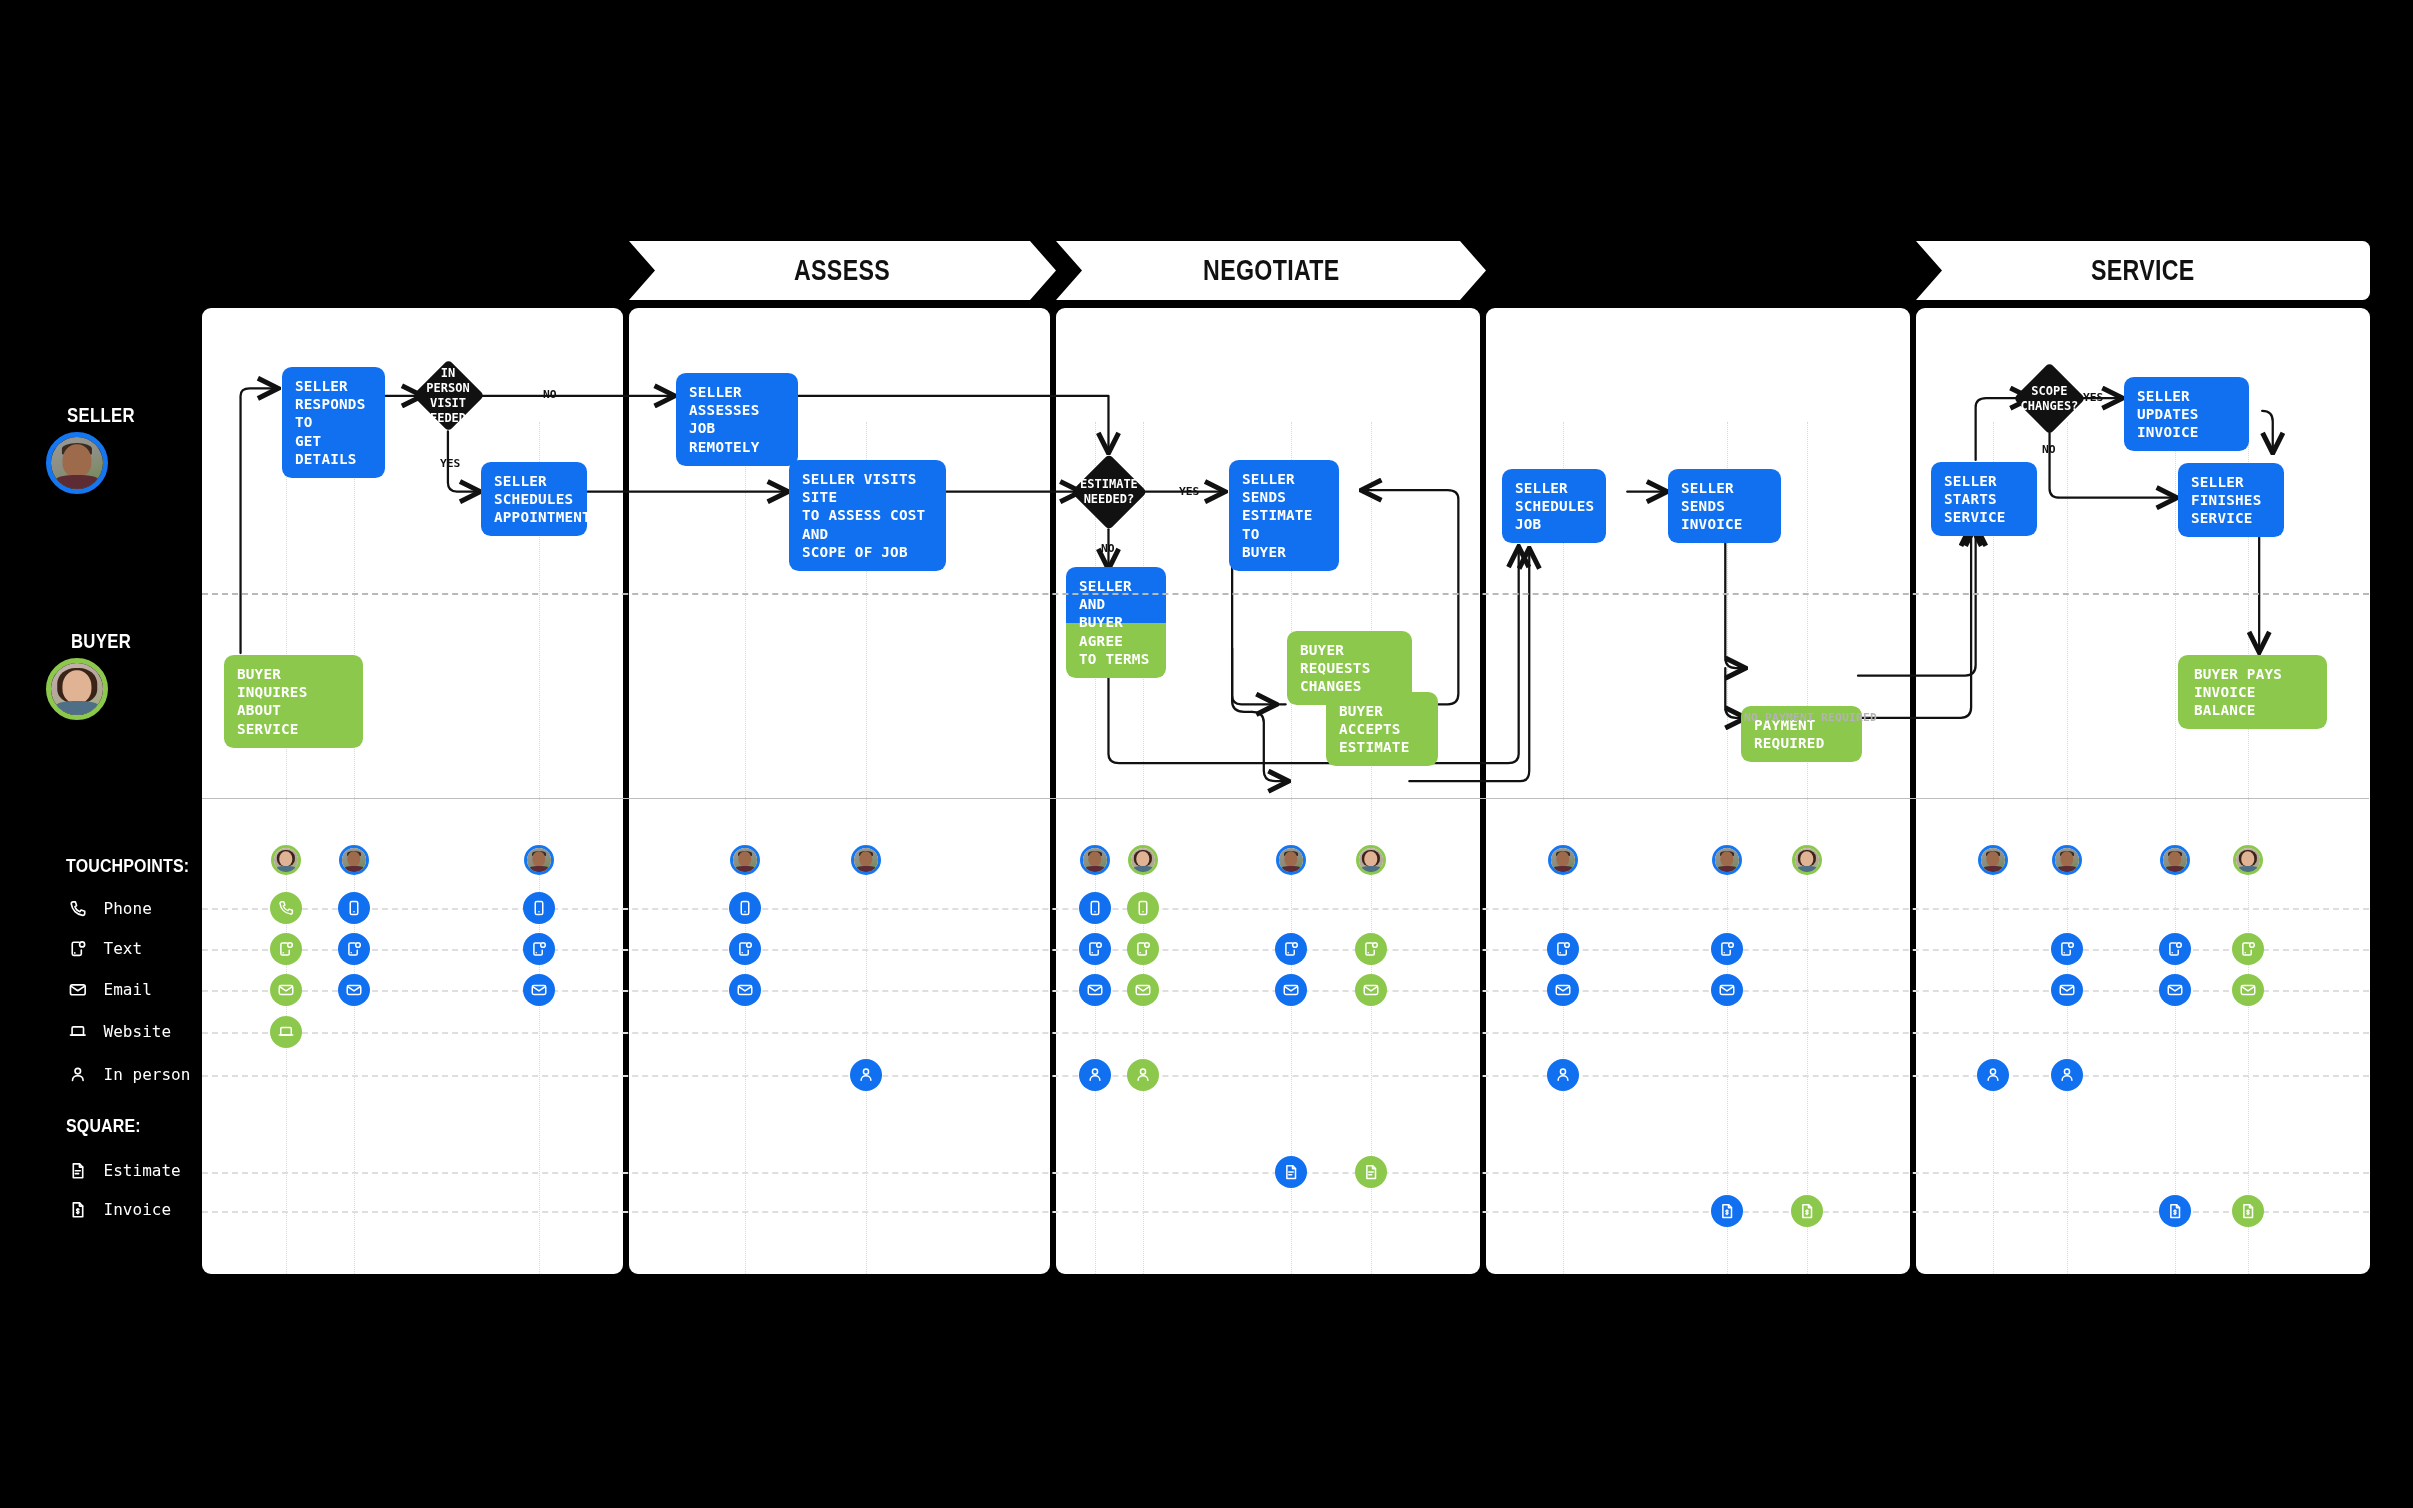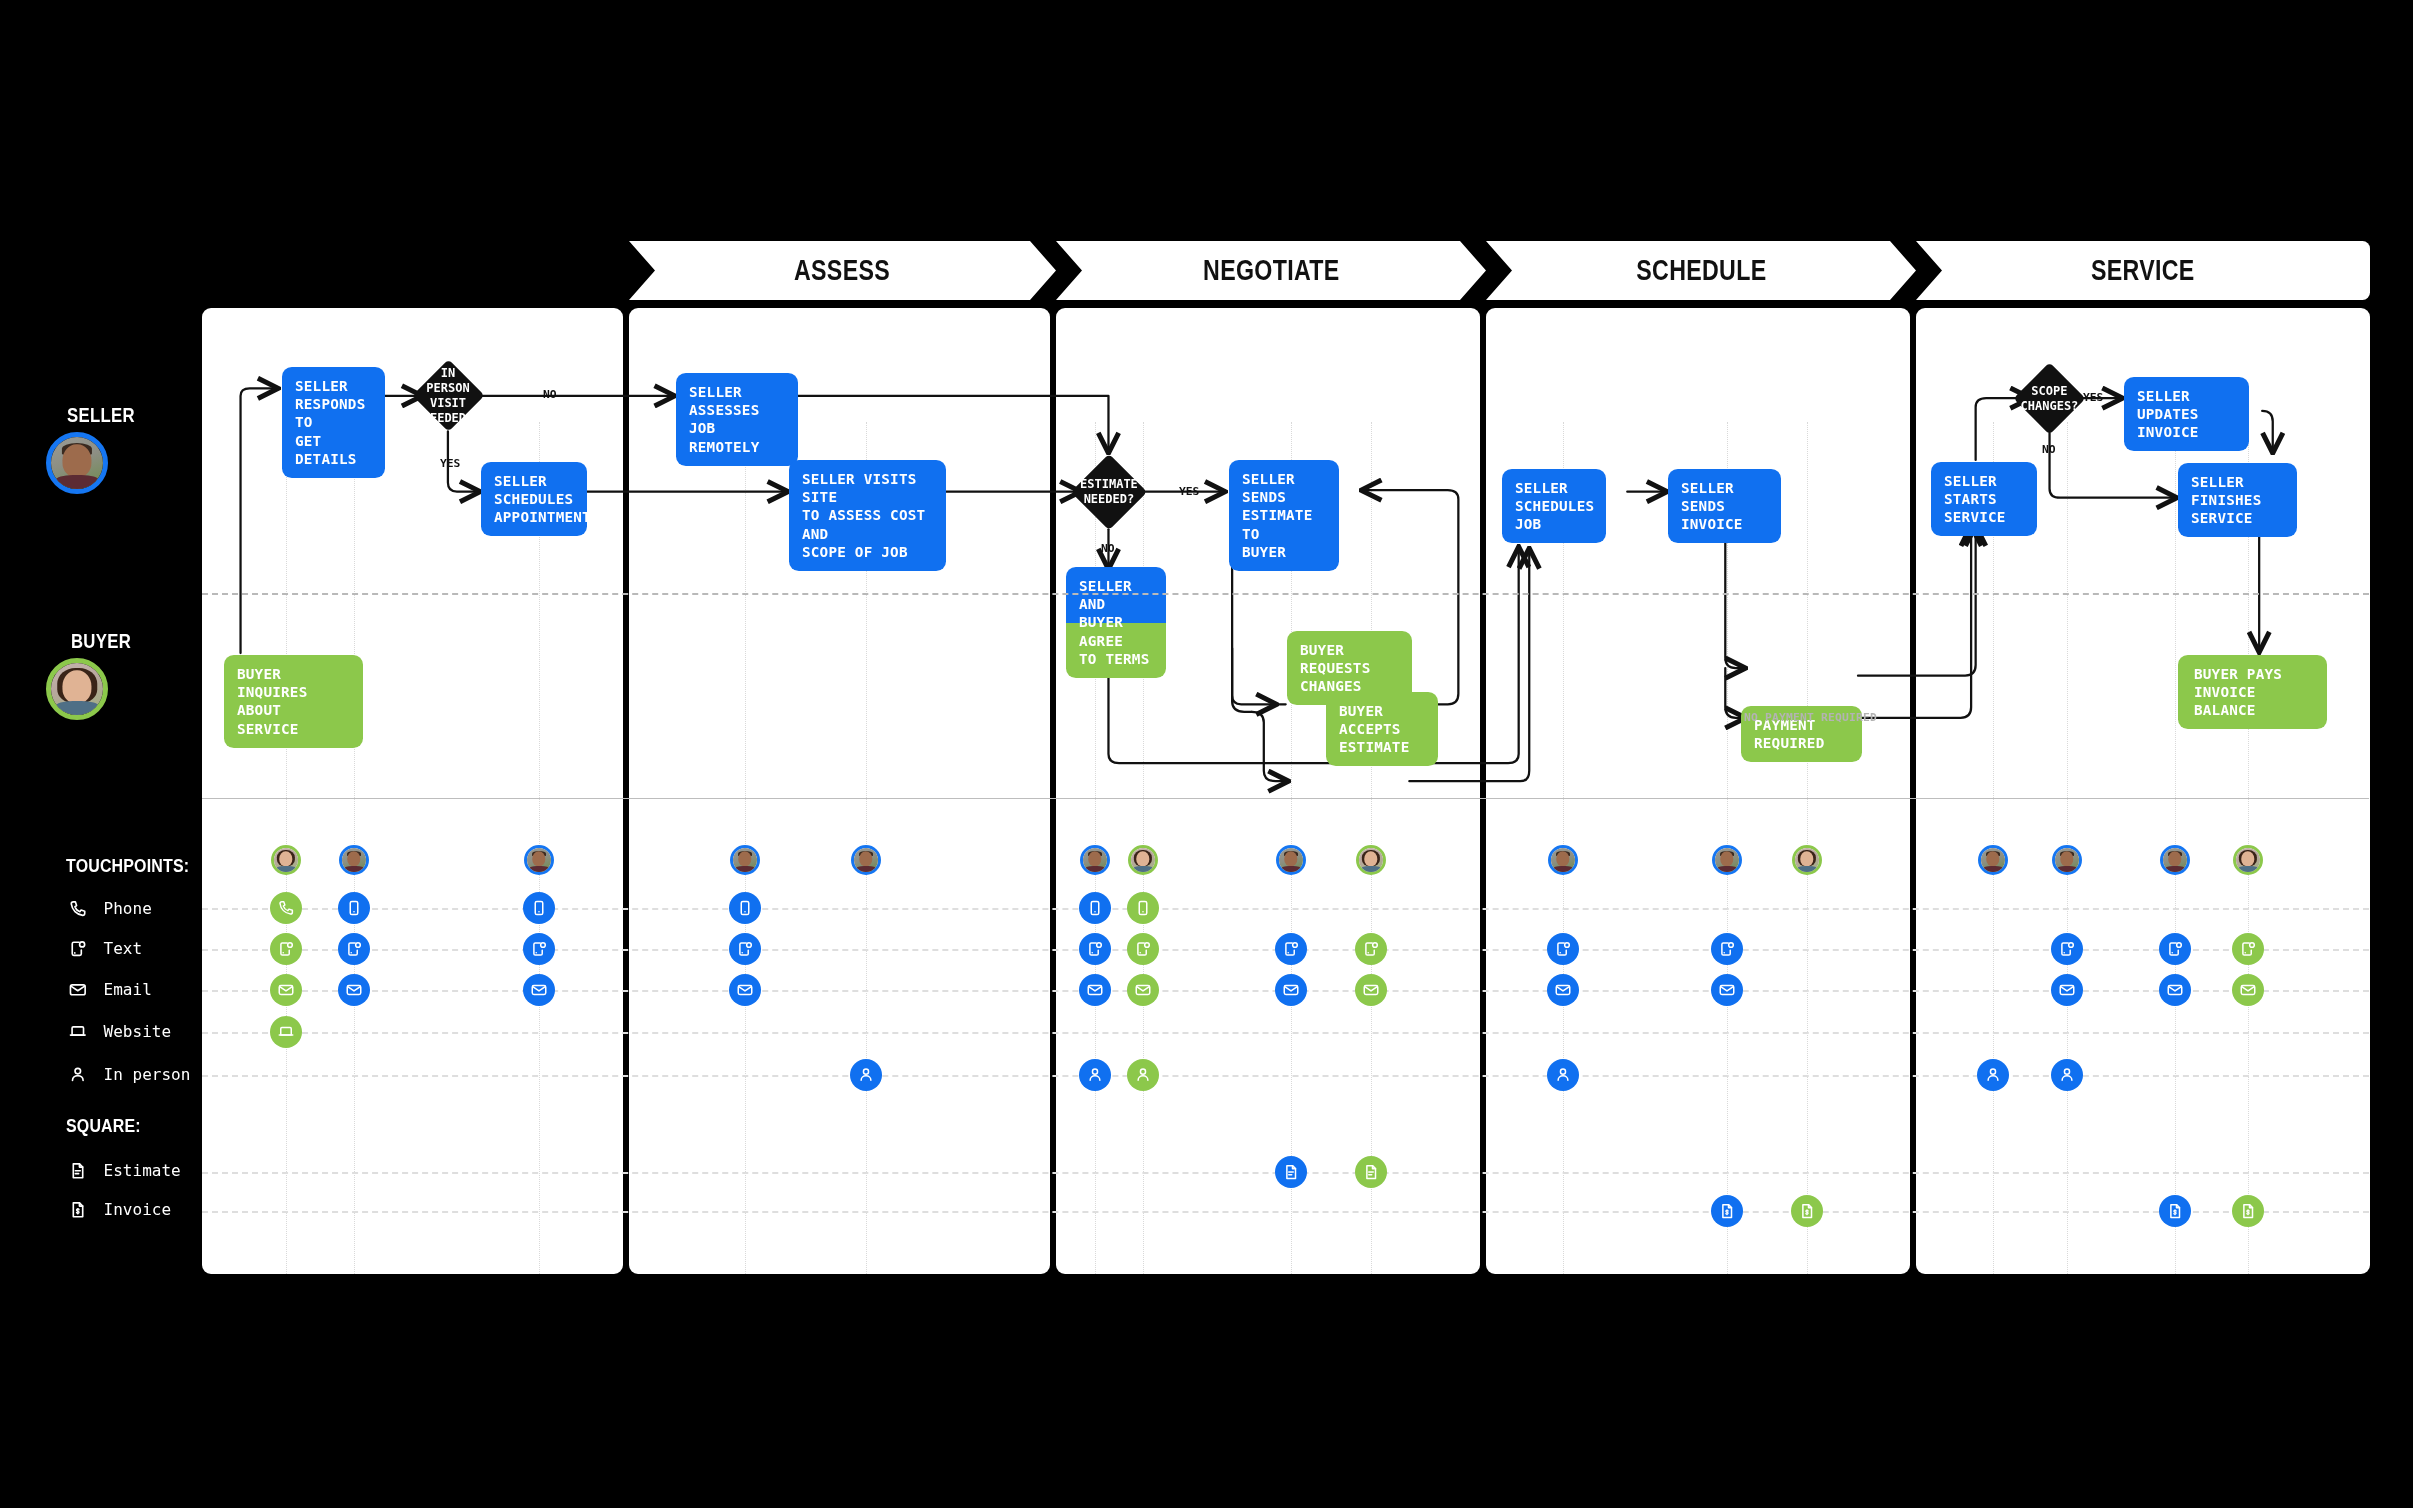--- a/index.html
+++ b/index.html
@@ -126,23 +126,20 @@
 </head>
 <body>
 
 <div class="stage">
 
   <div class="hdr mid" style="left:629px;top:241px;width:427px;">
     <span>ASSESS</span>
     </div>
   <div class="hdr mid" style="left:1056px;top:241px;width:430px;">
     <span>NEGOTIATE</span>
-    </div>
-  <div class="hdr mid" style="left:1486px;top:241px;width:430px;">
-    <span>SCHEDULE</span>
     </div>
   <div class="hdr last" style="left:1916px;top:241px;width:454px;">
     <span>SERVICE</span>
     </div>
 
   <div class="panel" style="left:202px;width:421px;"></div>
   <div class="panel" style="left:629px;width:421px;"></div>
   <div class="panel" style="left:1056px;width:424px;"></div>
   <div class="panel" style="left:1486px;width:424px;"></div>
   <div class="panel" style="left:1916px;width:454px;"></div>
@@ -275,21 +272,21 @@
   <div class="node blue" style="left:1931px;top:462px;width:106px;">SELLER STARTS
 SERVICE</div>
   <div class="dia" style="left:2024px;top:373px;width:51px;height:51px;">
     <span>SCOPE
 CHANGES?</span>
     </div>
   <div class="elbl" style="left:2083px;top:391px;">YES</div>
   <div class="elbl" style="left:2042px;top:443px;">NO</div>
   <div class="node blue" style="left:2124px;top:377px;width:125px;">SELLER UPDATES
 INVOICE</div>
-  <div class="node blue" style="left:2178px;top:463px;width:119px;">SELLER FINISHES
+  <div class="node blue" style="left:2178px;top:463px;width:106px;">SELLER FINISHES
 SERVICE</div>
   <div class="node green" style="left:2178px;top:655px;width:149px;padding-left:16px;">BUYER PAYS
 INVOICE BALANCE</div>
 
   <div class="swimdash" style="top:593px;"></div>
   <div class="solidline" style="top:798px;"></div>
 
   <div class="rowdash" style="top:908px;"></div>
   <div class="rowdash" style="top:949px;"></div>
   <div class="rowdash" style="top:990px;"></div>

